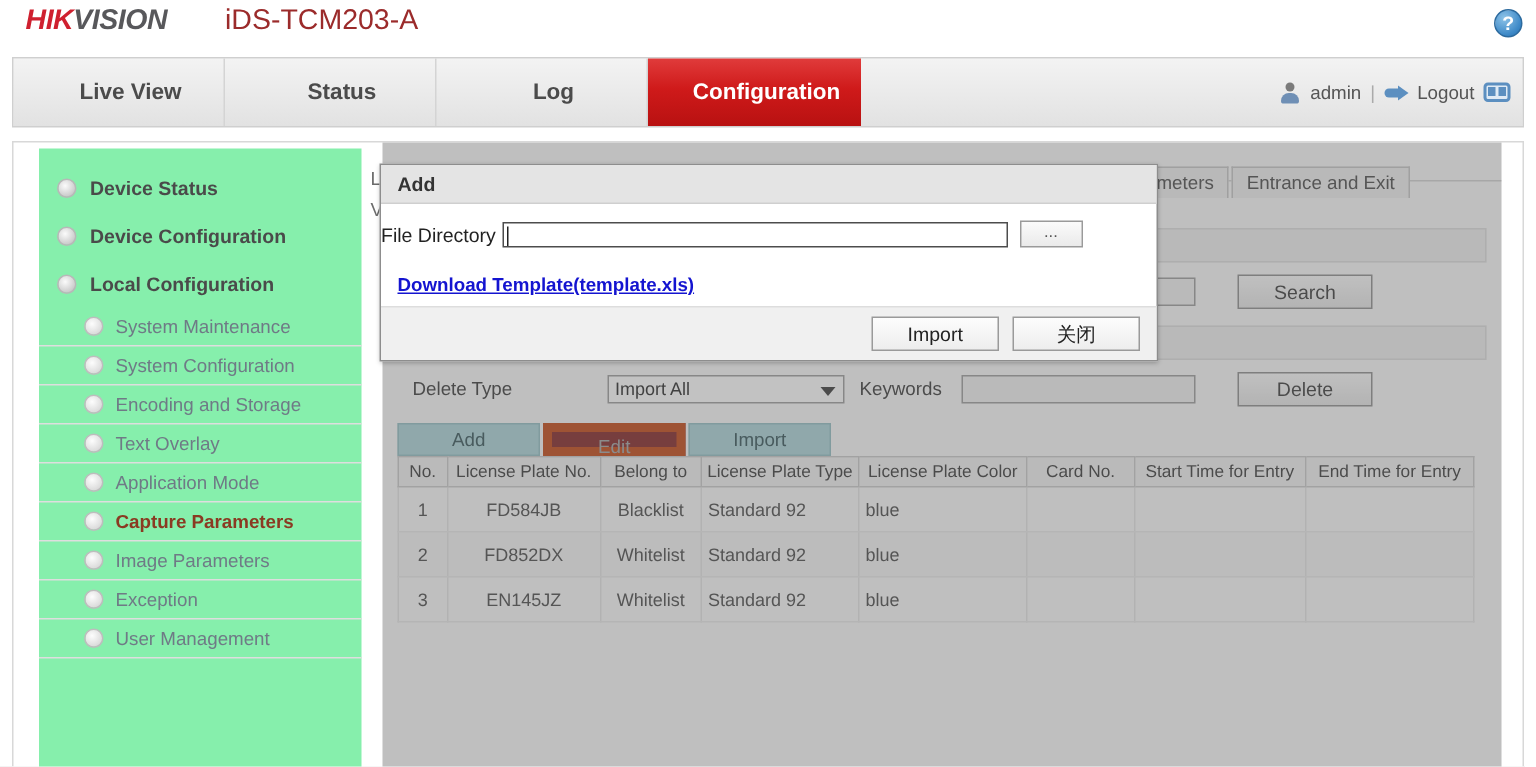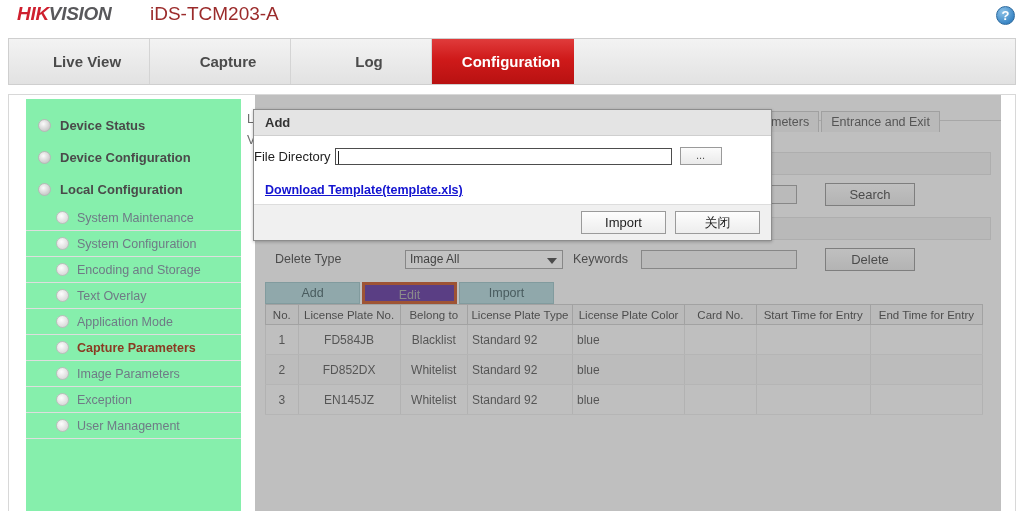--- a/index.html
+++ b/index.html
@@ -179,21 +179,21 @@
     background:linear-gradient(to bottom,#fbfbfb,#e6e6e6);
     border:1px solid #8a8a8a; font-size:13px; color:#333;
     text-align:center; line-height:21px; cursor:pointer;
   }
   .tbtns { display:flex; gap:2px; margin:4px 0 0 10px; }
   .tbtn {
     width:95px; height:22px; line-height:20px; text-align:center;
     font-size:12.5px; color:#2f4f54;
     background:#a9d3d8; border:1px solid #8fbcc2; cursor:pointer;
   }
-  .tbtn.disabled { background:#4c1d95; border:3px solid #c2410c; color:#a0a0a0; }
+  .tbtn.disabled { background:#7f1d1d; border:6px solid #c2410c; color:#a0a0a0; }
 
   table.grid { border-collapse:collapse; margin:0 10px; width:718px; table-layout:fixed; }
   table.grid th {
     border:1px solid #c9c9c9; background:#f2f2f2;
     font-size:11.5px; font-weight:normal; color:#333;
     height:20px; padding:0 2px; white-space:nowrap; overflow:hidden;
   }
   table.grid td {
     border-left:1px solid #e4e4e4; border-right:1px solid #e4e4e4;
     border-bottom:1px solid #e8e8e8;
@@ -264,23 +264,31 @@
 
   <div class="brandbar">
     <div class="logo"><span class="hik">HIK</span><span class="vis">VISION</span></div>
     <div class="model">iDS-TCM203-A</div>
     <div class="help-icon">?</div>
   </div>
 
   <div class="navbar">
     <div class="navtabs">
       <div class="navtab">Live View</div>
-      <div class="navtab">Capture</div>
+      <div class="navtab">Status</div>
       <div class="navtab">Log</div>
       <div class="navtab active">Configuration</div>
+    </div>
+    <div class="navright">
+      <span class="user-icon"></span>
+      <span>admin</span>
+      <span class="sep">|</span>
+      <span class="logout-icon"></span>
+      <span>Logout</span>
+      <span class="screen-icon"></span>
     </div>
   </div>
 
   <div class="page">
 
     <div class="sidebar">
       <div class="sb-top">
         <div class="sb-group">
           <span class="sb-bullet"></span>
           <span>Device Status</span>
@@ -352,21 +360,21 @@
           <div class="txt-box"></div>
           <div class="btn-std">Search</div>
         </div>
       </div>
 
       <div class="panel" style="margin-top:4px">
         <div class="panel-head">Delete List</div>
         <div class="row">
           <div class="lbl">Delete Type</div>
           <div class="sel-box">
-            <span>Image All</span>
+            <span>Import All</span>
             <span class="caret"></span>
           </div>
           <div class="kw-label">Keywords</div>
           <div class="txt-box"></div>
           <div class="btn-std">Delete</div>
         </div>
       </div>
 
       <div class="tbtns">
         <div class="tbtn">Add</div>

